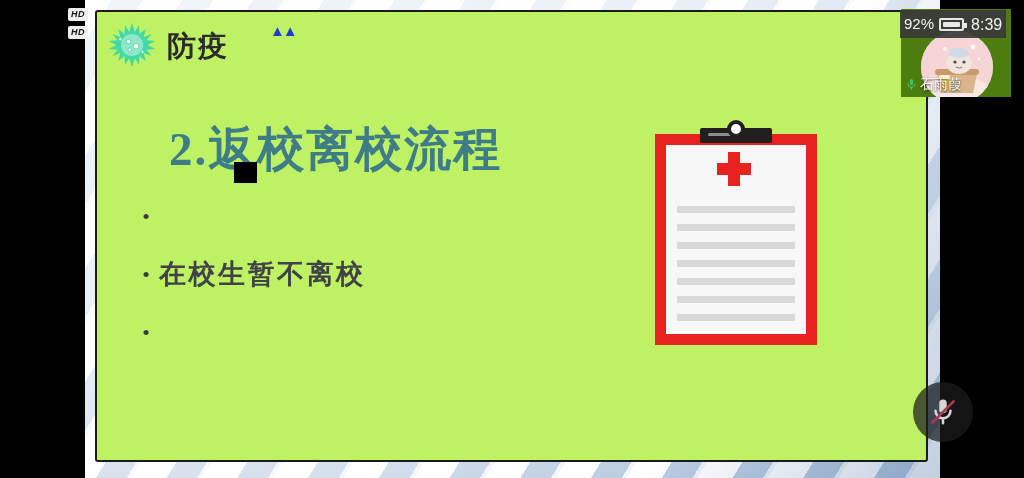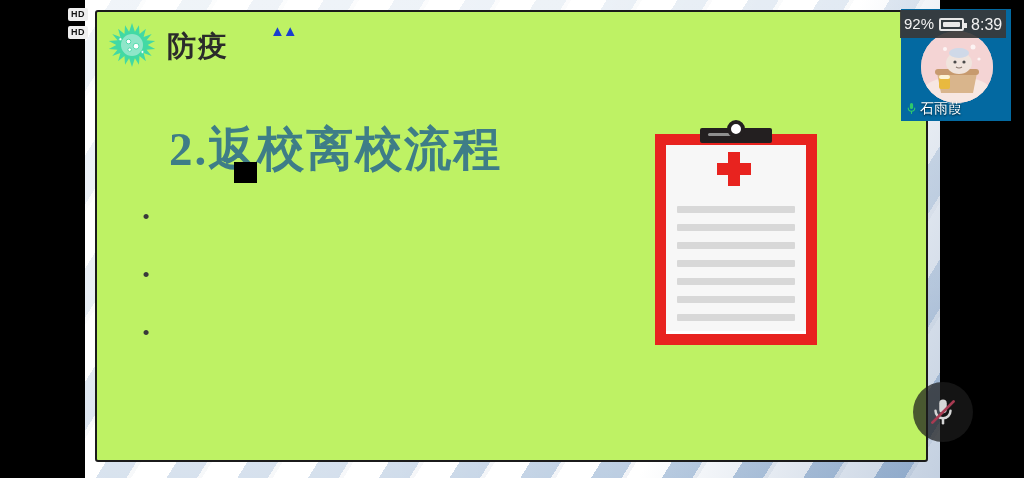--- a/index.html
+++ b/index.html
@@ -276,30 +276,31 @@
   }
   .hd-badge {
     background: #efefef;
     color: #141414;
     font-size: 9px;
     font-weight: 700;
     line-height: 11px;
     padding: 1px 3px;
     border-radius: 2px;
     letter-spacing: 0.5px;
+    font-style: italic;
   }
 
   
   #self-view {
     position: absolute;
     left: 901px;
     top: 9px;
     width: 110px;
-    height: 112px;
-    background: #0369a1;
+    height: 88px;
+    background: #4d7c0f;
     overflow: hidden;
     z-index: 60;
   }
   #self-view-avatar {
     position: absolute;
     left: 20px;
     top: 22px;
     width: 72px;
     height: 72px;
     border-radius: 50%;
@@ -425,20 +426,21 @@
     <div id="slide-title">2.返校离校流程</div>
 
     <div id="text-cursor"></div>
 
     <div id="bullet-list">
       <div class="bullet-row">
         <span class="bullet-dot">•</span>
       </div>
       <div class="bullet-row">
         <span class="bullet-dot">•</span>
+        <span class="bullet-text">在校生暂不离校</span>
       </div>
       <div class="bullet-row">
         <span class="bullet-dot">•</span>
       </div>
     </div>
 
     <div id="clipboard">
       <div id="clip-board-body"></div>
       <div id="clip-paper"></div>
       <div id="clip-bar">

